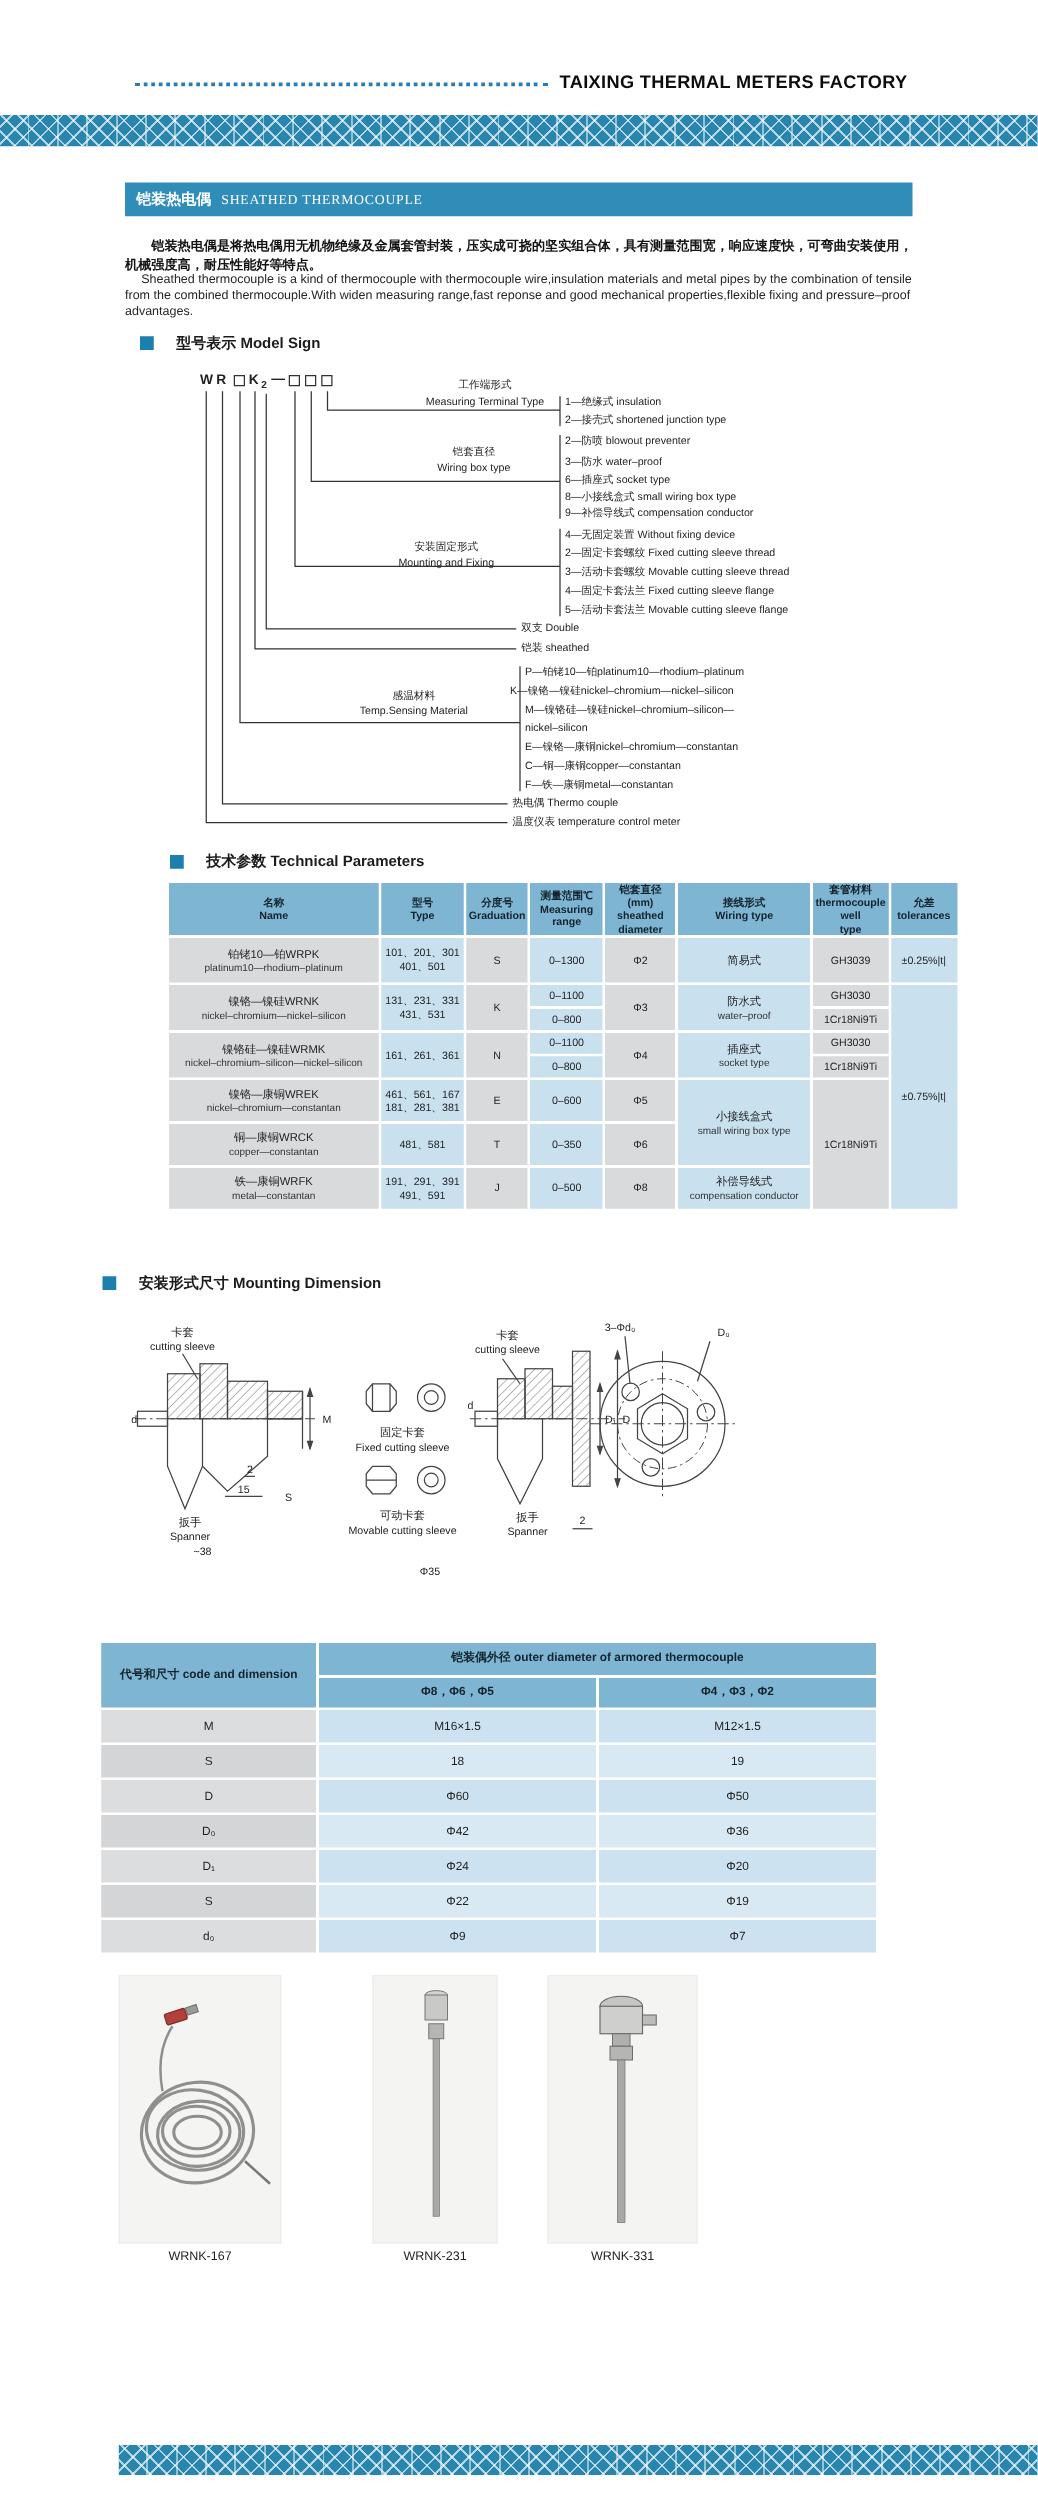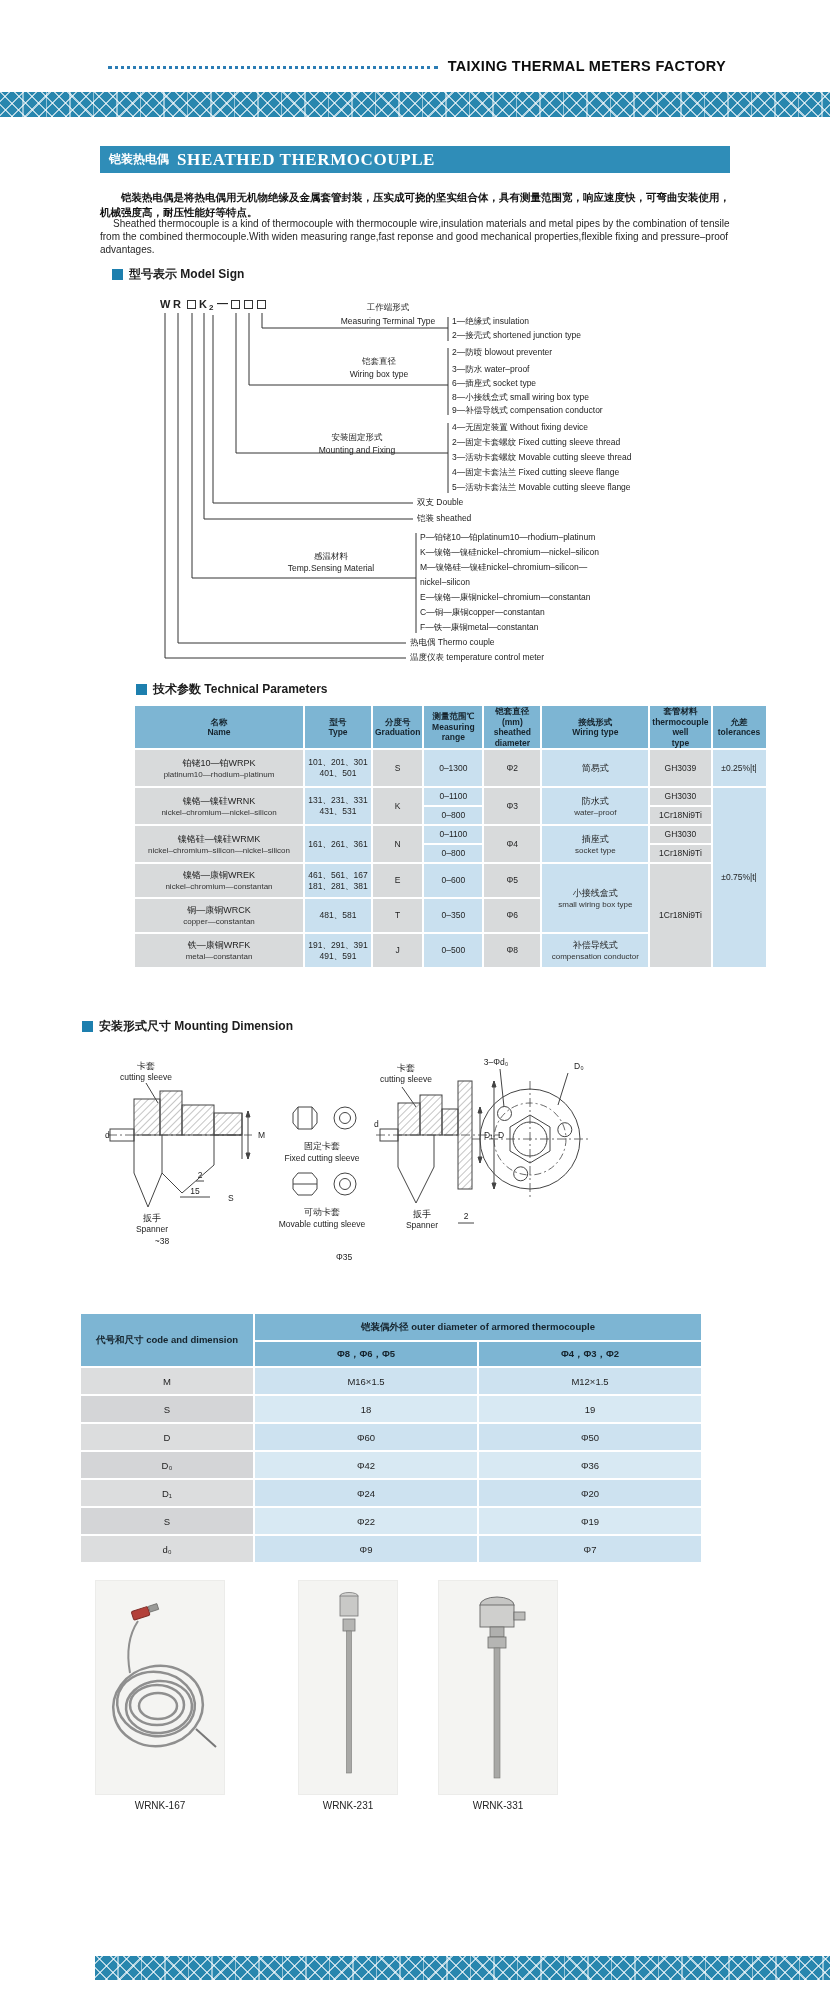--- a/index.html
+++ b/index.html
@@ -11,26 +11,26 @@
  repeating-linear-gradient(45deg,rgba(255,255,255,0) 0 8px,rgba(255,255,255,.65) 8px 9.5px),
  repeating-linear-gradient(-45deg,rgba(255,255,255,0) 0 8px,rgba(255,255,255,.65) 8px 9.5px),
  repeating-linear-gradient(90deg,rgba(255,255,255,0) 0 22px,rgba(255,255,255,.5) 22px 23.5px);}
 
 .hdr-row{top:58px;left:108px;width:618px;display:flex;align-items:flex-end;gap:10px}
 .dotted{flex:1;border-bottom:3px dotted #2b7cb4;margin-bottom:5px}
 .factory{font-size:14.5px;font-weight:bold;letter-spacing:.3px;color:#0d0d0d;white-space:nowrap}
 
 .title-bar{top:146px;left:100px;width:630px;height:27px;background:#2f8db8;color:#fff;display:flex;align-items:center;padding-left:9px;gap:8px}
 .title-cn{font-size:12px;font-weight:bold}
-.title-en{font-size:17px;font-weight:bold;font-family:"Liberation Serif",serif;letter-spacing:.6px}
+.title-en{font-size:11px;font-weight:normal;font-family:"Liberation Serif",serif;letter-spacing:.6px}
 
 .para-cn{top:190px;left:100px;width:630px;font-size:10.5px;font-weight:bold;line-height:14.5px;color:#141414;text-indent:21px}
 .para-en{top:217px;left:100px;width:630px;font-size:10px;line-height:13px;color:#262626;text-indent:13px}
 
-.sec{display:flex;align-items:center;gap:6px;font-size:12px;font-weight:bold;color:#1c1c1c;white-space:nowrap}
+.sec{display:flex;align-items:center;gap:18px;font-size:12px;font-weight:bold;color:#1c1c1c;white-space:nowrap}
 .sec .sq{width:11px;height:11px;background:#1d7fae;flex:none}
 
 .diagram{top:290px;left:100px;width:630px;height:400px;font-size:8.5px;color:#1d1d1d}
 .diagram svg{position:absolute;left:0;top:0}
 .code-char{position:absolute;font-size:11px;font-weight:bold;color:#222;line-height:12px}
 .code-sub{position:absolute;font-size:8px;font-weight:bold;color:#222}
 .code-box{position:absolute;width:9px;height:9px;border:1.2px solid #333}
 .glabel{position:absolute;transform:translateX(-50%);white-space:nowrap;line-height:11px;text-align:left}
 .item{position:absolute;white-space:nowrap;line-height:11px}
 
@@ -126,21 +126,21 @@
   <span class="item" style="left:352px;top:102px">8—小接线盒式 small wiring box type</span>
   <span class="item" style="left:352px;top:115px">9—补偿导线式 compensation conductor</span>
   <span class="item" style="left:352px;top:132px">4—无固定装置 Without fixing device</span>
   <span class="item" style="left:352px;top:147px">2—固定卡套螺纹 Fixed cutting sleeve thread</span>
   <span class="item" style="left:352px;top:162px">3—活动卡套螺纹 Movable cutting sleeve thread</span>
   <span class="item" style="left:352px;top:177px">4—固定卡套法兰 Fixed cutting sleeve flange</span>
   <span class="item" style="left:352px;top:192px">5—活动卡套法兰 Movable cutting sleeve flange</span>
   <span class="item" style="left:317px;top:207px">双支 Double</span>
   <span class="item" style="left:317px;top:223px">铠装 sheathed</span>
   <span class="item" style="left:320px;top:242px">P—铂铑10—铂platinum10—rhodium–platinum</span>
-  <span class="item" style="left:320px;top:257px">K—镍铬—镍硅nickel–chromium—nickel–silicon</span>
+  <span class="item" style="left:308px;top:257px">K—镍铬—镍硅nickel–chromium—nickel–silicon</span>
   <span class="item" style="left:320px;top:272px">M—镍铬硅—镍硅nickel–chromium–silicon—</span>
   <span class="item" style="left:320px;top:287px">nickel–silicon</span>
   <span class="item" style="left:320px;top:302px">E—镍铬—康铜nickel–chromium—constantan</span>
   <span class="item" style="left:320px;top:317px">C—铜—康铜copper—constantan</span>
   <span class="item" style="left:320px;top:332px">F—铁—康铜metal—constantan</span>
   <span class="item" style="left:310px;top:347px">热电偶 Thermo couple</span>
   <span class="item" style="left:310px;top:362px">温度仪表 temperature control meter</span>
 </div>
 
 <div class="abs sec" style="top:681px;left:136px">

